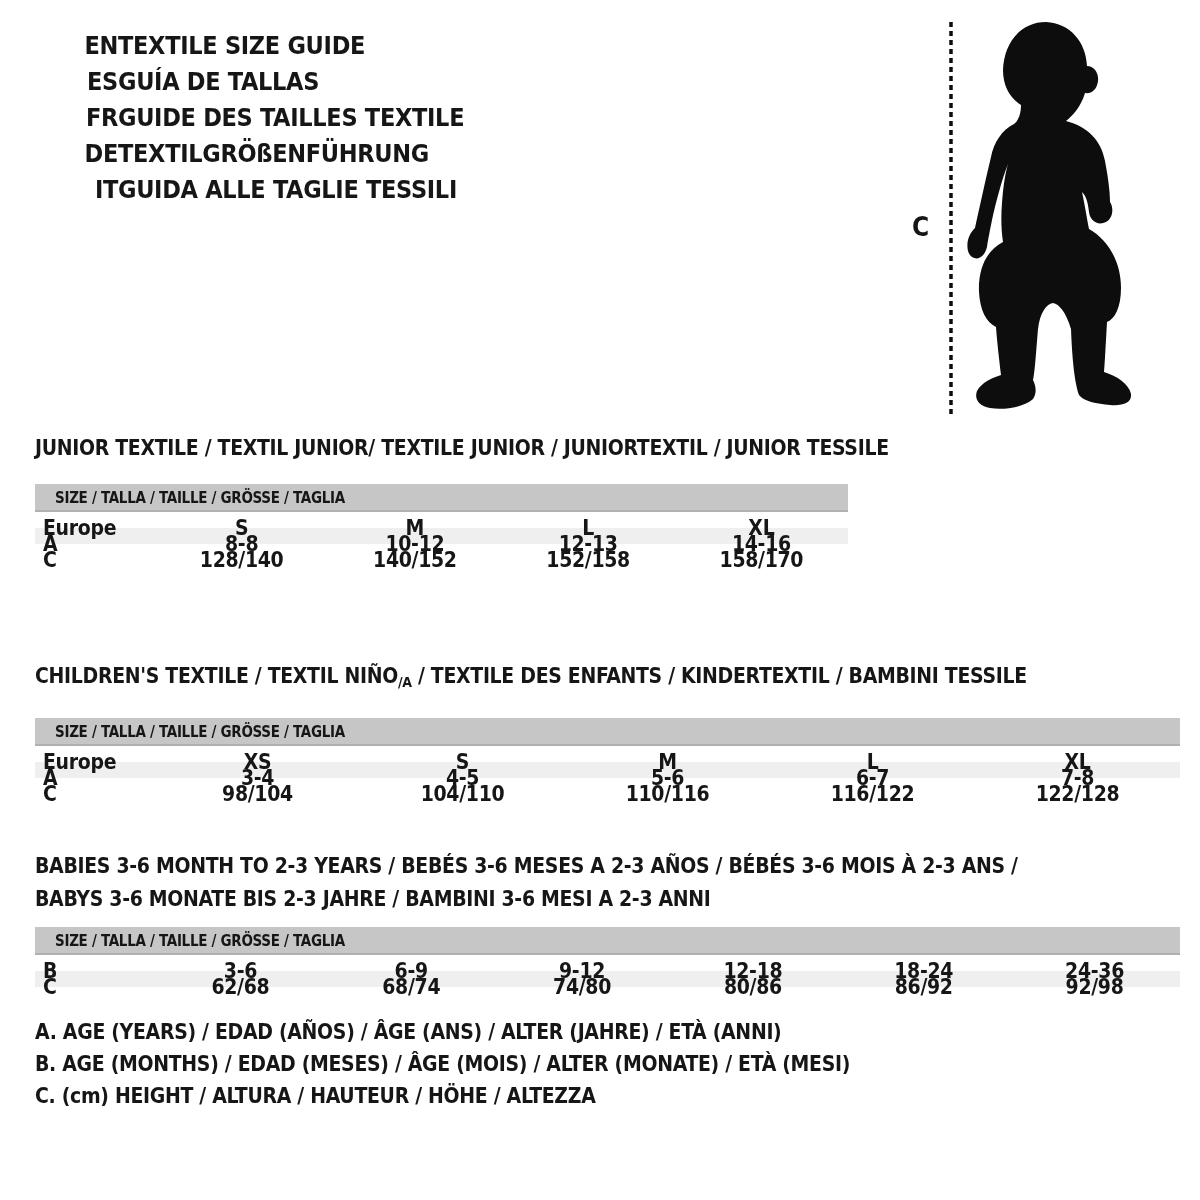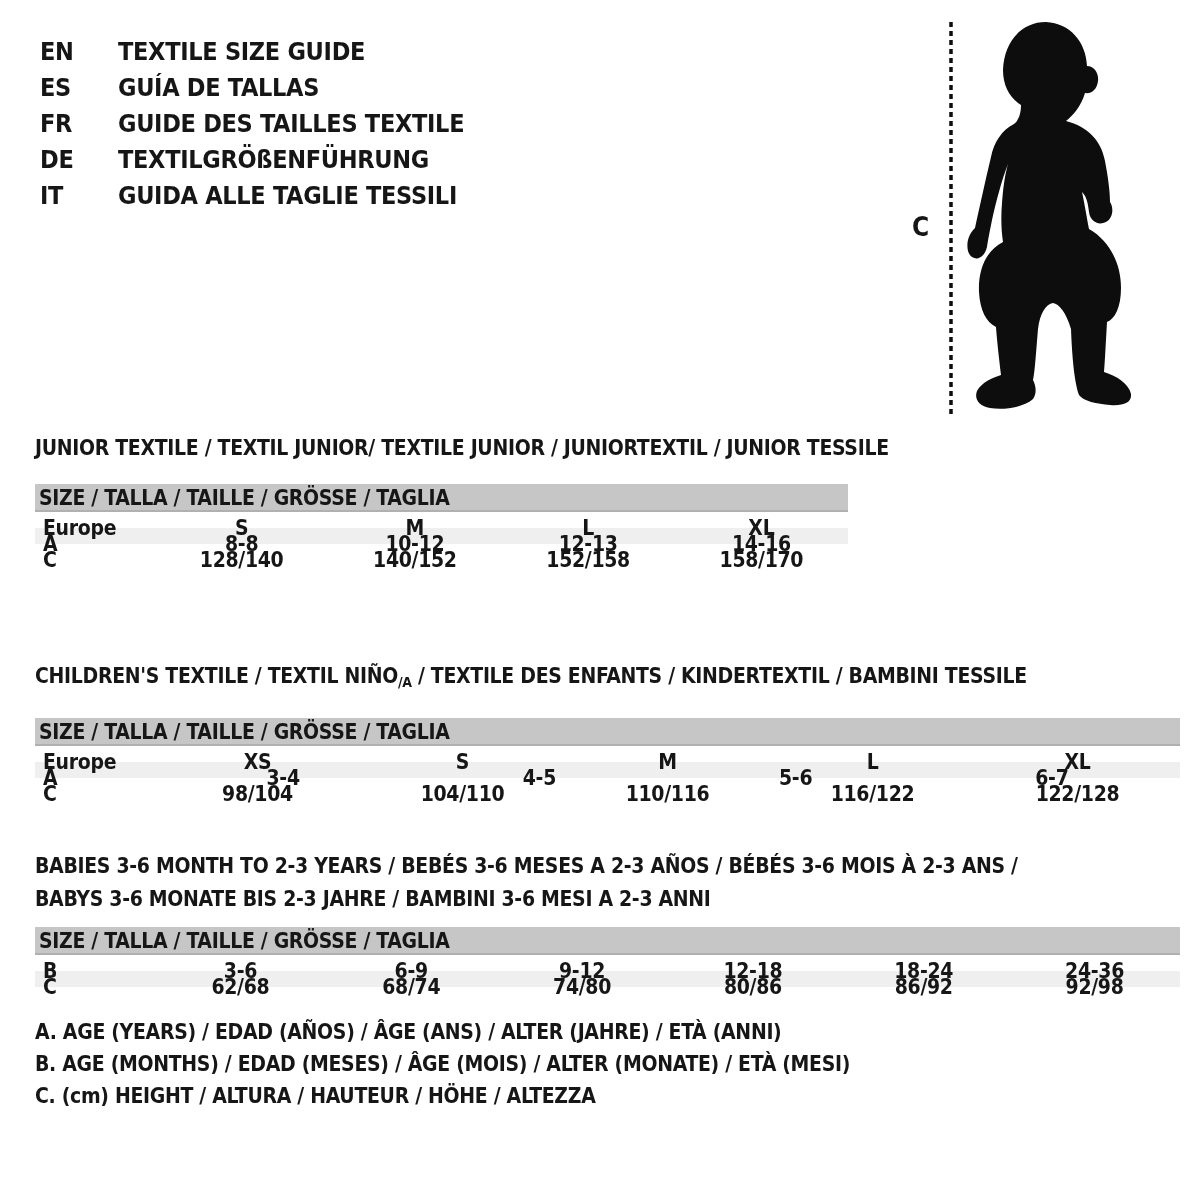--- a/index.html
+++ b/index.html
@@ -11,45 +11,45 @@
     color: var(--text, #161616);
     font-family: "DejaVu Sans", "Liberation Sans", sans-serif;
     font-stretch: condensed;
     font-weight: 700;
     letter-spacing: -0.3px;
     overflow: hidden;
   }
   .abs { position: absolute; }
 
   
-  .lang-block { left: 40px; top: 34px; }
+  .lang-block { left: 40px; top: 28px; text-align: right; }
   .lang-row { display: flex; line-height: 36px; font-size: 25px; white-space: nowrap; }
   .lang-code { width: 78px; flex: 0 0 78px; }
 
   
   .figure-svg { left: 900px; top: 14px; width: 250px; height: 406px; }
   .measure-label { left: 912px; top: 212px; font-size: 26px; }
   .sil { fill: var(--silhouette, #0d0d0d); }
   .dash { stroke: var(--silhouette, #0d0d0d); stroke-width: 3.5; }
 
   
   .table-block { left: 35px; }
   .t-junior  { top: 436px; width: 813px; }
   .t-child   { top: 664px; width: 1145px; }
   .t-babies  { top: 850px; width: 1145px; }
   .tbl-title { margin: 0; font-size: 21px; font-weight: 700; line-height: 24px; white-space: nowrap; }
   .tbl-title .sub { font-size: 14px; vertical-align: -4px; }
   .tbl-title-2l { line-height: 33px; }
   .size-bar {
     margin-top: 24px;
     height: 28px; line-height: 28px;
-    padding-left: 4px;
+    padding-left: 20px;
     background: var(--header-bar, #c6c6c6);
     border-bottom: 2px solid #b0b0b0;
-    font-size: 21px;
+    font-size: 15px;
     box-sizing: border-box;
   }
   .t-babies .size-bar { margin-top: 11px; }
   .trow { display: flex; height: 16px; line-height: 32px; font-size: 21px; }
   .trow.shaded { background: var(--alt-row, #f0f0f0); }
   .rlabel { flex: 0 0 120px; padding-left: 8px; box-sizing: border-box; text-align: left; }
   .cell { flex: 1 1 0; text-align: center; }
 
   
   .legend { left: 35px; top: 1016px; }
@@ -165,20 +165,21 @@
       <span class="cell">M</span>
       <span class="cell">L</span>
       <span class="cell">XL</span>
     </div>
     <div class="trow shaded">
       <span class="rlabel">A</span>
       <span class="cell">3-4</span>
       <span class="cell">4-5</span>
       <span class="cell">5-6</span>
       <span class="cell">6-7</span>
+      <span class="cell">7-8</span>
     </div>
     <div class="trow">
       <span class="rlabel">C</span>
       <span class="cell">98/104</span>
       <span class="cell">104/110</span>
       <span class="cell">110/116</span>
       <span class="cell">116/122</span>
       <span class="cell">122/128</span>
     </div>
   </section>

